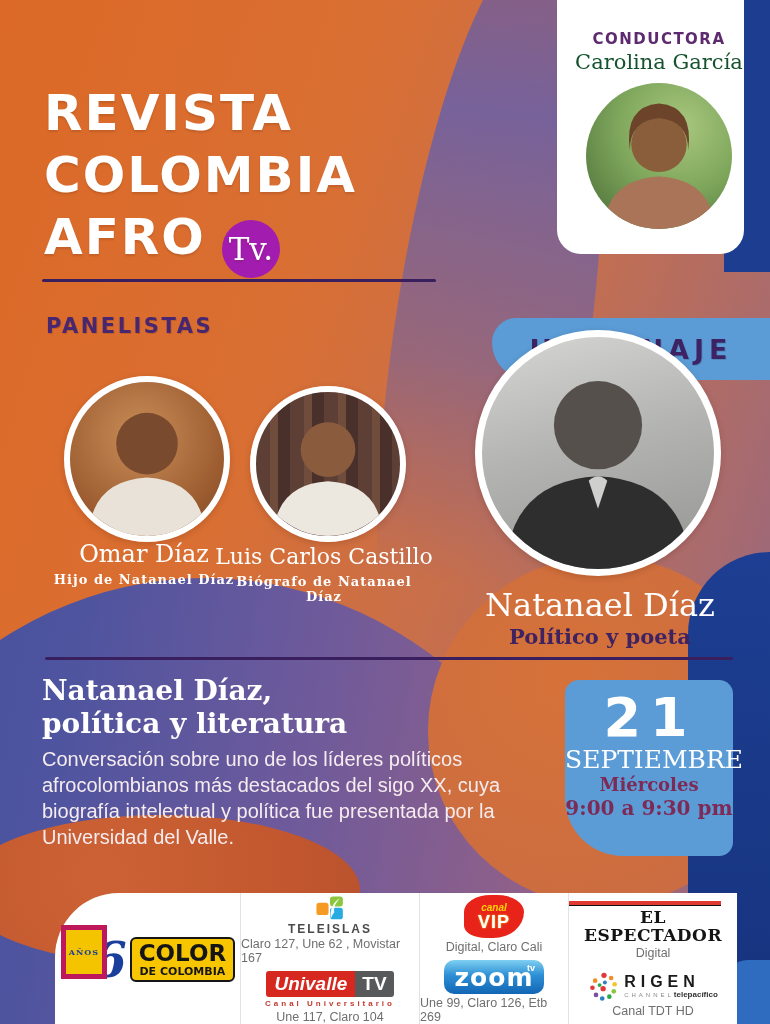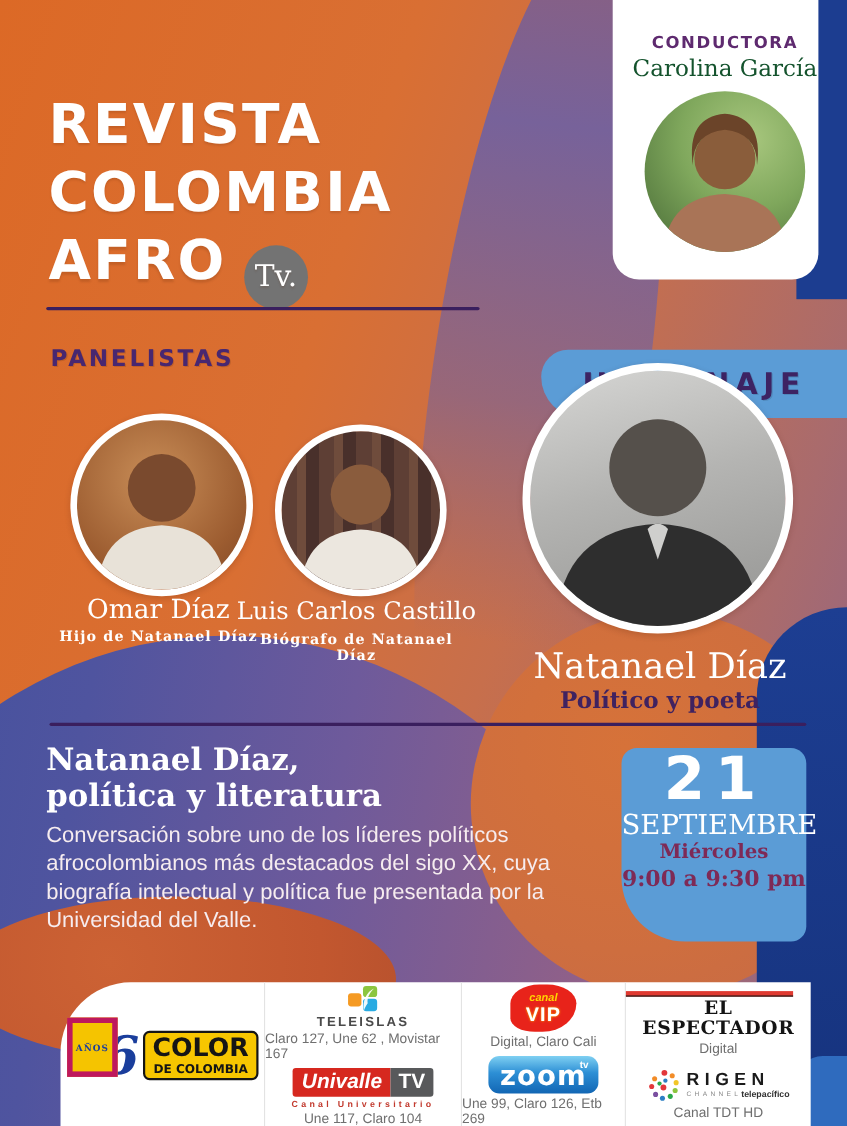--- a/index.html
+++ b/index.html
@@ -19,22 +19,22 @@
      background:radial-gradient(circle at 35% 40%,#CC6234 0%,#C2572F 70%,#B8522E 100%);z-index:3;}
   .navy-top{right:0;top:0;width:46px;height:272px;background:#1C3D90;z-index:4;}
   .navy-bottom{right:0;top:552px;width:82px;height:472px;border-top-left-radius:95px;
      background:linear-gradient(180deg,#1D3E92,#16337E);z-index:4;}
   .corner-lightblue{right:0;bottom:0;width:46px;height:64px;background:#2F6BBE;border-top-left-radius:24px;z-index:5;}
 
   
   .title{left:44px;top:82px;color:#fff;font-family:"DejaVu Sans",sans-serif;font-weight:800;
          font-size:50px;line-height:62px;letter-spacing:2px;z-index:6;text-shadow:0 2px 2px rgba(90,40,10,.18);}
   .title-line{white-space:nowrap;}
-  .tv-circle{display:inline-flex;width:58px;height:58px;border-radius:50%;background:#737373;color:#fff;
-         font-family:"DejaVu Serif",serif;font-weight:400;font-size:27px;letter-spacing:0;
+  .tv-circle{display:inline-flex;width:58px;height:58px;border-radius:50%;background:#a21caf;color:#fff;
+         font-family:"DejaVu Serif",serif;font-weight:400;font-size:31px;letter-spacing:0;
          align-items:center;justify-content:center;margin-left:16px;vertical-align:-6px;}
   .divider-top{left:42px;top:279px;width:394px;height:3px;background:#3A1F5E;border-radius:2px;z-index:6;}
 
   
   .conductor-card{left:557px;top:0;width:170px;height:254px;background:#fff;border-radius:0 0 24px 24px;
          text-align:center;z-index:6;padding-left:17px;}
   .cond-label{margin-top:30px;font-family:"DejaVu Sans",sans-serif;font-weight:800;font-size:15px;
          letter-spacing:1.5px;color:#5E2A6F;}
   .cond-name{font-family:"DejaVu Serif",serif;font-size:21px;color:#14532d;margin-top:2px;}
   .cond-photo{width:146px;height:146px;border-radius:50%;margin:9px auto 0;overflow:hidden;
@@ -67,21 +67,21 @@
 
   
   .topic-title{left:42px;top:674px;color:#fff;font-family:"DejaVu Serif",serif;font-weight:700;
          font-size:28px;line-height:33px;z-index:6;}
   .topic-desc{left:42px;top:746px;width:520px;color:#F6ECEF;font-size:20px;line-height:26px;z-index:6;}
 
   
   .date-card{left:565px;top:680px;width:168px;height:176px;background:#5B9CD6;border-radius:14px 14px 14px 58px;
          color:#fff;text-align:center;z-index:6;}
   .day{font-family:"DejaVu Sans",sans-serif;font-weight:800;font-size:54px;line-height:56px;
-         letter-spacing:9px;margin-top:0;padding-left:2px;}
+         letter-spacing:9px;margin-top:10px;padding-left:2px;}
   .month{font-family:"DejaVu Serif",serif;font-size:25px;line-height:28px;}
   .weekday{font-family:"DejaVu Serif",serif;font-weight:700;font-size:18px;line-height:22px;color:#7E2A56;}
   .time{font-family:"DejaVu Serif",serif;font-weight:700;font-size:20px;line-height:24px;color:#7E2A56;}
 
   
   .footer{left:55px;top:893px;width:682px;height:131px;background:#fff;border-radius:64px 0 0 0;
          display:flex;z-index:7;}
   .fcol{display:flex;flex-direction:column;align-items:center;justify-content:center;gap:2px;padding-top:2px;}
   .fcol+.fcol{border-left:1px solid #E3E3E3;}
   .fc1{flex:0 0 185px;}.fc2{flex:0 0 178px;}.fc3{flex:0 0 148px;}.fc4{flex:0 0 168px;}

